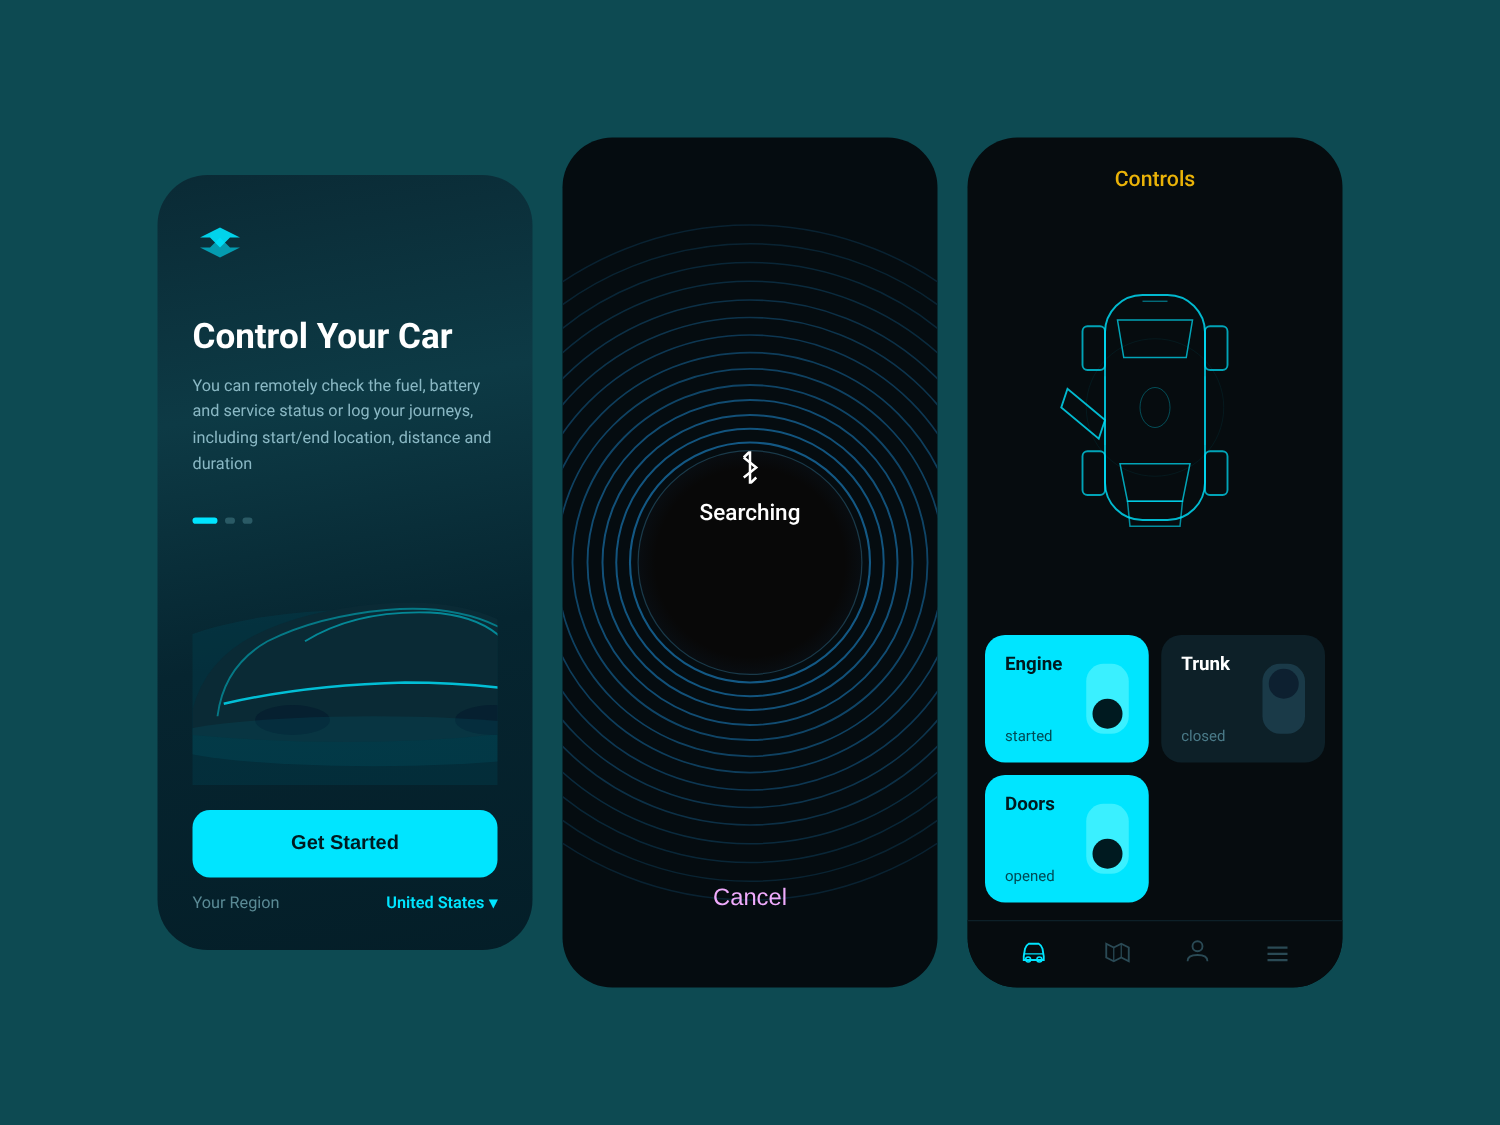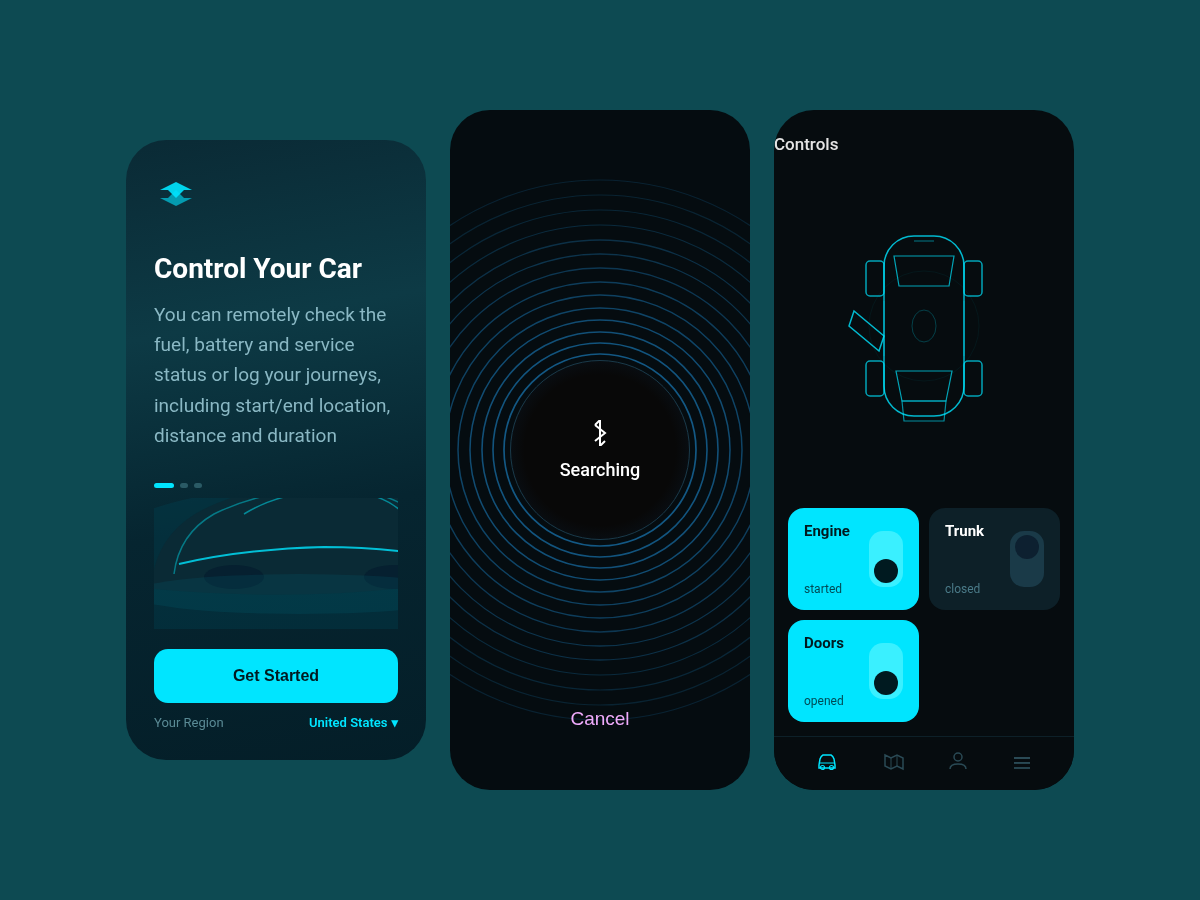--- a/index.html
+++ b/index.html
@@ -48,21 +48,21 @@
     .screen1-title {
       color: #ffffff;
       font-size: 28px;
       font-weight: 700;
       line-height: 1.2;
       margin-bottom: 14px;
     }
 
     .screen1-desc {
       color: #8ab8c4;
-      font-size: 19px;
+      font-size: 13px;
       line-height: 1.6;
       margin-bottom: 31px;
     }
 
     .dots {
       display: flex;
       gap: 6px;
       margin-bottom: 10px;
     }
     .dot {
@@ -138,21 +138,20 @@
 
     .center-circle {
       width: 180px;
       height: 180px;
       border-radius: 50%;
       background: radial-gradient(circle, #080808 60%, #0a1a2a 100%);
       border: 1px solid #1a3a4a;
       display: flex;
       flex-direction: column;
       align-items: center;
-      justify-content: center;
       z-index: 10;
       position: relative;
     }
 
     .bluetooth-icon {
       color: #ffffff;
       font-size: 20px;
       margin-bottom: 8px;
     }
 
@@ -181,21 +180,22 @@
       background: #060c0f;
     }
 
     .screen3-content {
       height: 100%;
       display: flex;
       flex-direction: column;
     }
 
     .controls-header {
-      color: #e5e5e5;
+      text-align: center;
+      color: #eab308;
       font-size: 17px;
       font-weight: 500;
       padding: 24px 0 10px;
     }
 
     .car-top-view {
       flex: 1;
       display: flex;
       align-items: center;
       justify-content: center;

